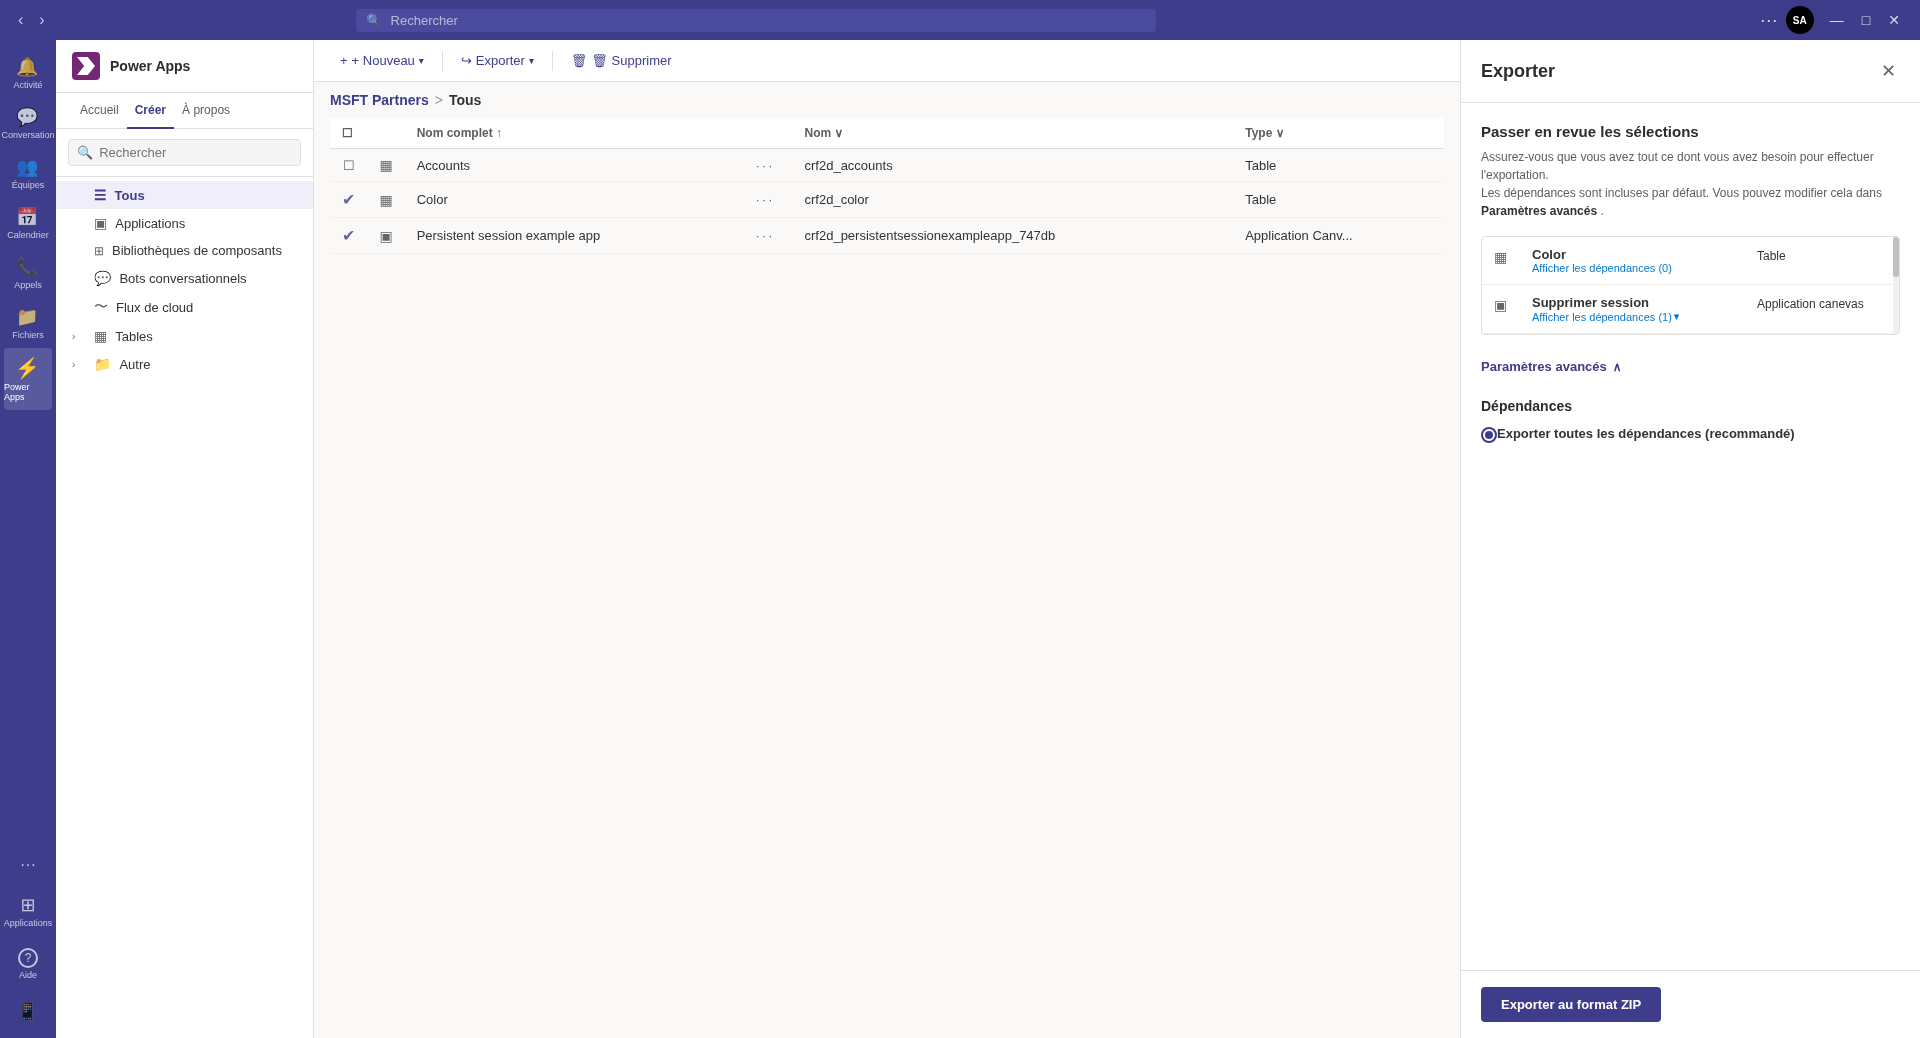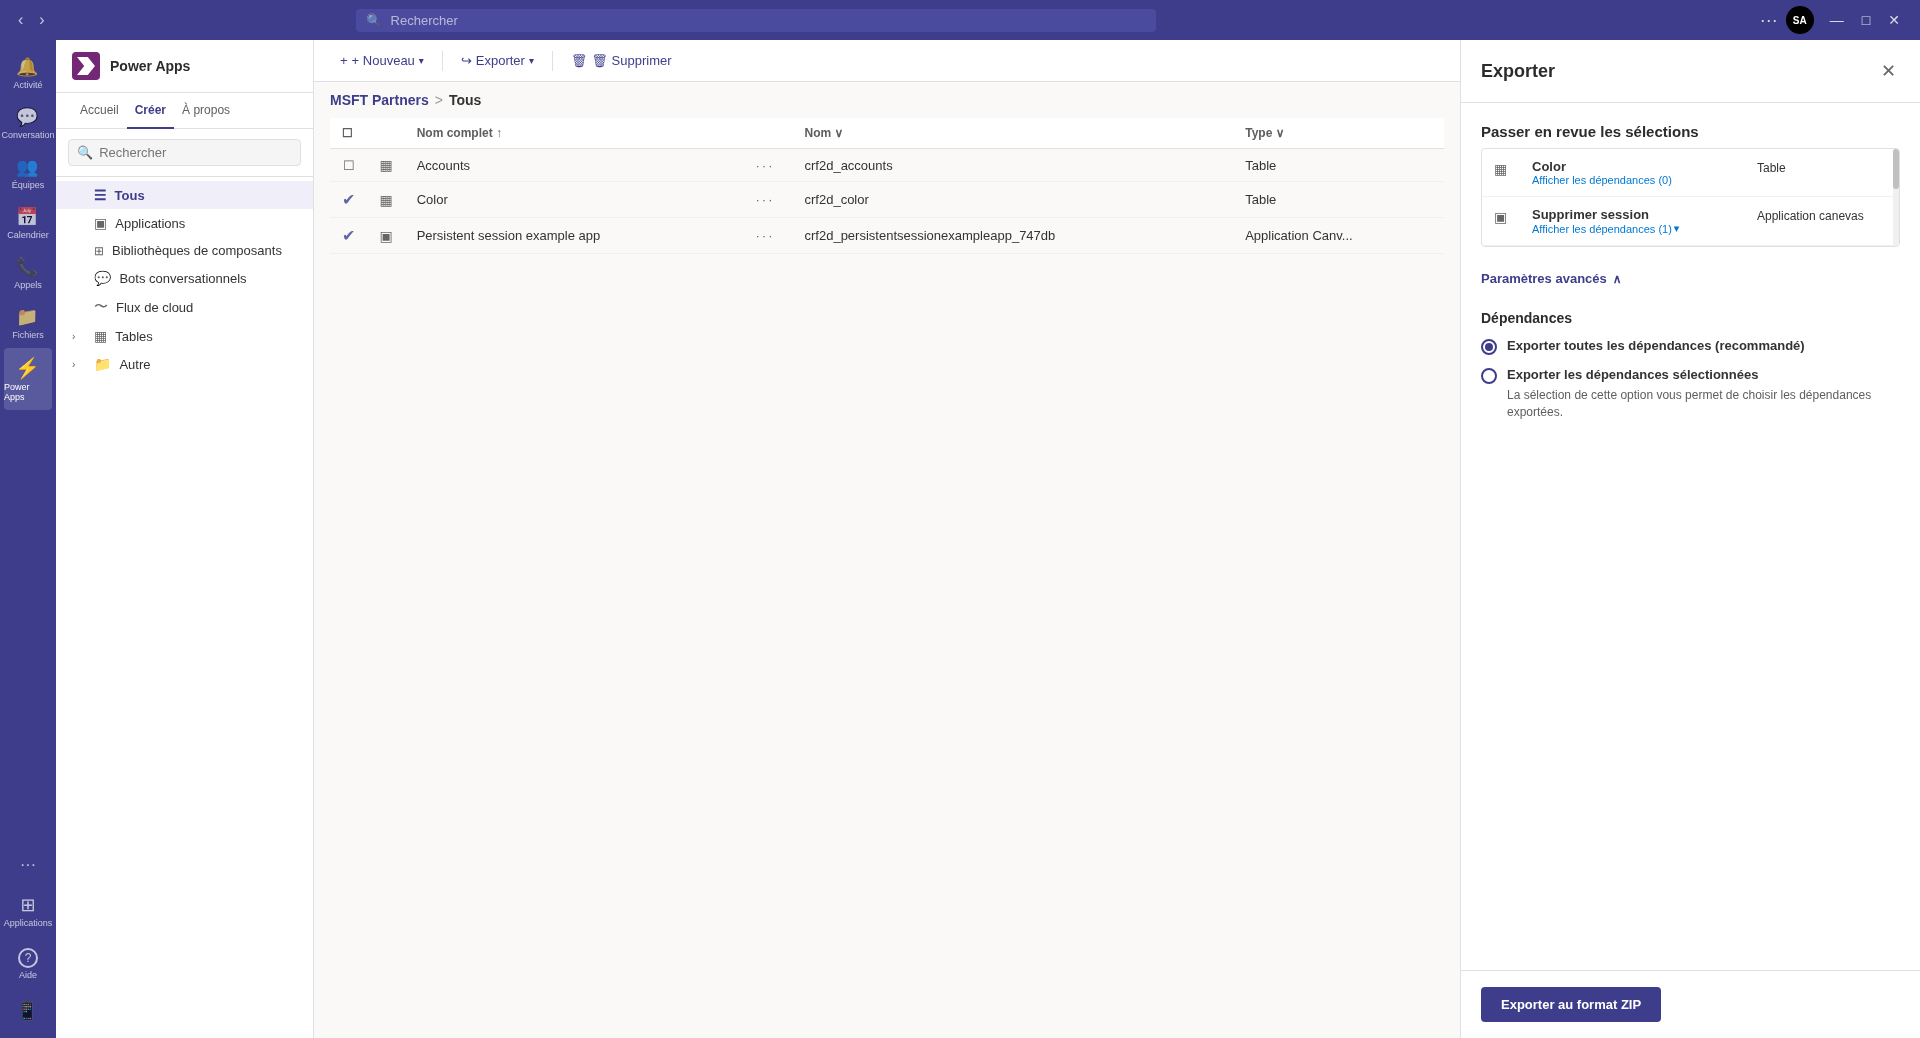--- a/index.html
+++ b/index.html
@@ -186,21 +186,21 @@
 
     .advanced-params {
       display: flex; align-items: center; gap: 6px; cursor: pointer;
       color: #3d3d8c; font-size: 13px; font-weight: 600; margin-bottom: 16px;
       padding: 8px 0;
     }
     .advanced-chevron { font-size: 12px; }
 
     .dependencies-section { }
     .dep-title { font-size: 14px; font-weight: 600; color: #2c2c2c; margin-bottom: 12px; }
-    .radio-option { display: flex; align-items: flex-start; gap: 10px; margin-bottom: 12px; }
+    .radio-option { display: flex; align-items: flex-start; margin-bottom: 12px; }
     .radio-btn {
       width: 16px; height: 16px; border-radius: 50%; border: 2px solid #3d3d8c;
       flex-shrink: 0; margin-top: 1px; position: relative; cursor: pointer;
     }
     .radio-btn.checked::after {
       content: ''; position: absolute; top: 2px; left: 2px;
       width: 8px; height: 8px; border-radius: 50%; background: #3d3d8c;
     }
     .radio-label { font-size: 13px; font-weight: 600; color: #333; line-height: 1.3; }
     .radio-desc { font-size: 12px; color: #605e5c; margin-top: 3px; line-height: 1.4; }
@@ -437,20 +437,27 @@
     </div>
   </div>
 
   <div class="right-panel">
     <div class="panel-header">
       <span class="panel-title">Exporter</span>
       <button class="panel-close">✕</button>
     </div>
     <div class="panel-body">
       <div class="panel-section-title">Passer en revue les sélections</div>
+      <div class="panel-desc">
+        <span>Assurez-vous que vous avez tout ce dont vous avez besoin pour effectuer l'exportation.</span>
+        <br>
+        <span>Les dépendances sont incluses par défaut. Vous pouvez modifier cela dans</span>
+        <strong>Paramètres avancés</strong>
+        <span>.</span>
+      </div>
 
       <div class="elements-table scrollbar-area">
         <div class="elements-row">
           <div class="elements-row-icon">▦</div>
           <div class="elements-row-info">
             <div class="elements-row-name">Color</div>
             <div class="elements-row-link">Afficher les dépendances (0)</div>
           </div>
           <div class="elements-row-type">Table</div>
         </div>
@@ -476,27 +483,20 @@
       </div>
 
       <div class="dependencies-section">
         <div class="dep-title">Dépendances</div>
         <div class="radio-option">
           <div class="radio-btn checked"></div>
           <div>
             <div class="radio-label">Exporter toutes les dépendances (recommandé)</div>
           </div>
         </div>
-        <div class="radio-option">
-          <div class="radio-btn"></div>
-          <div>
-            <div class="radio-label">Exporter les dépendances sélectionnées</div>
-            <div class="radio-desc">La sélection de cette option vous permet de choisir les dépendances exportées.</div>
-          </div>
-        </div>
       </div>
     </div>
 
     <div class="panel-footer">
       <button class="export-btn">Exporter au format ZIP</button>
     </div>
   </div>
 
 </div>
 

